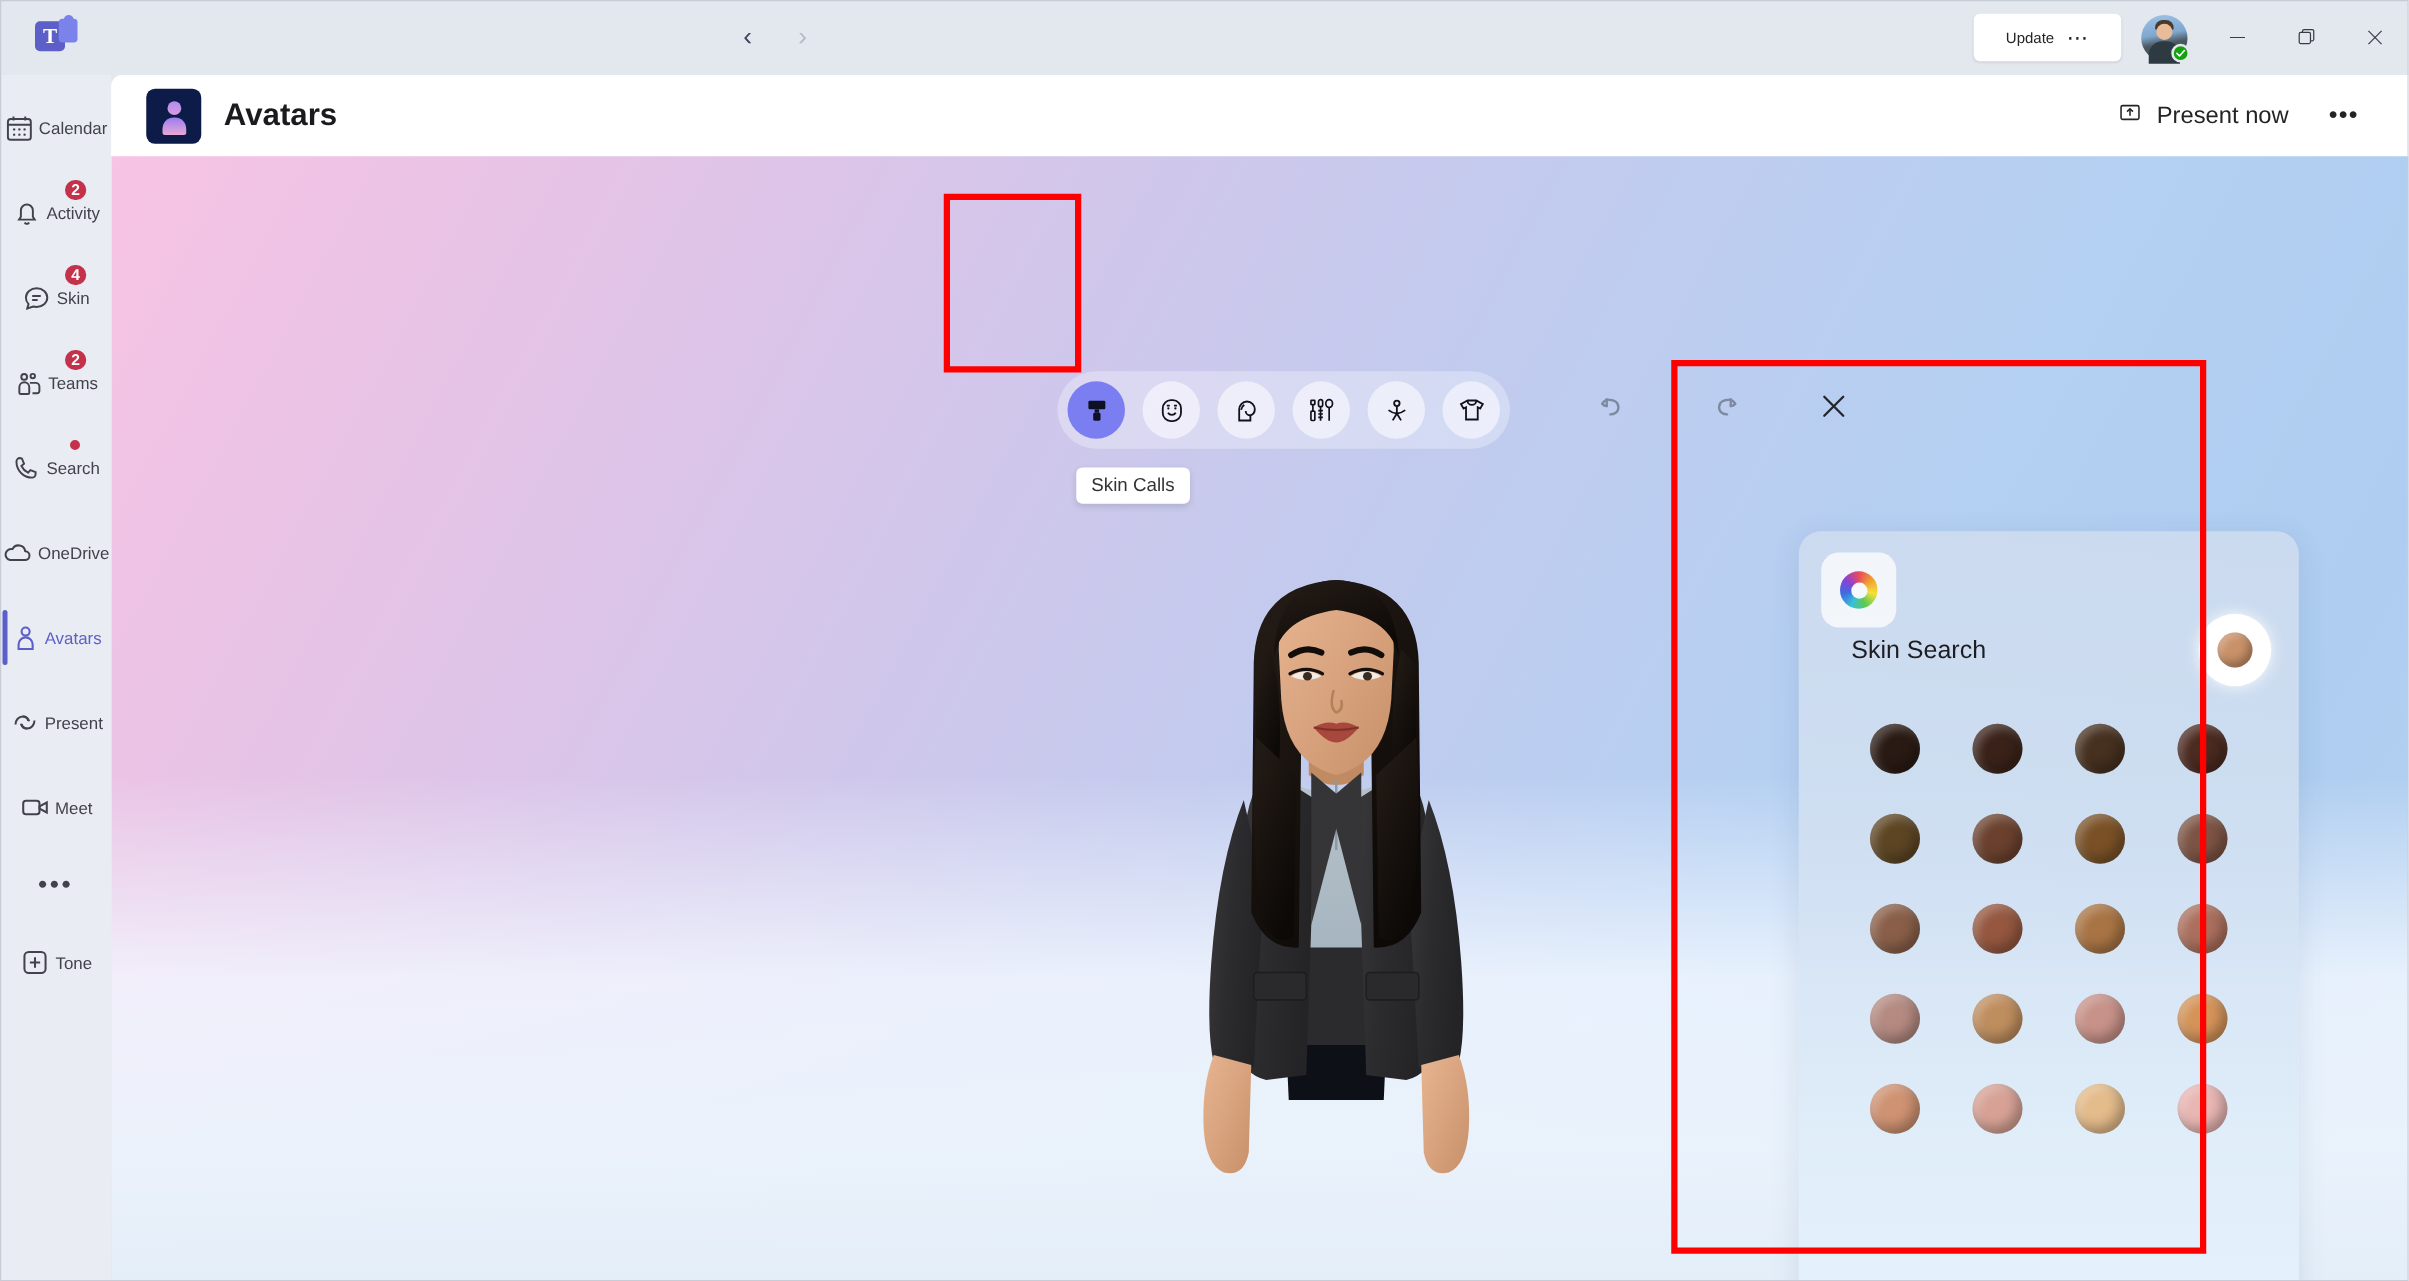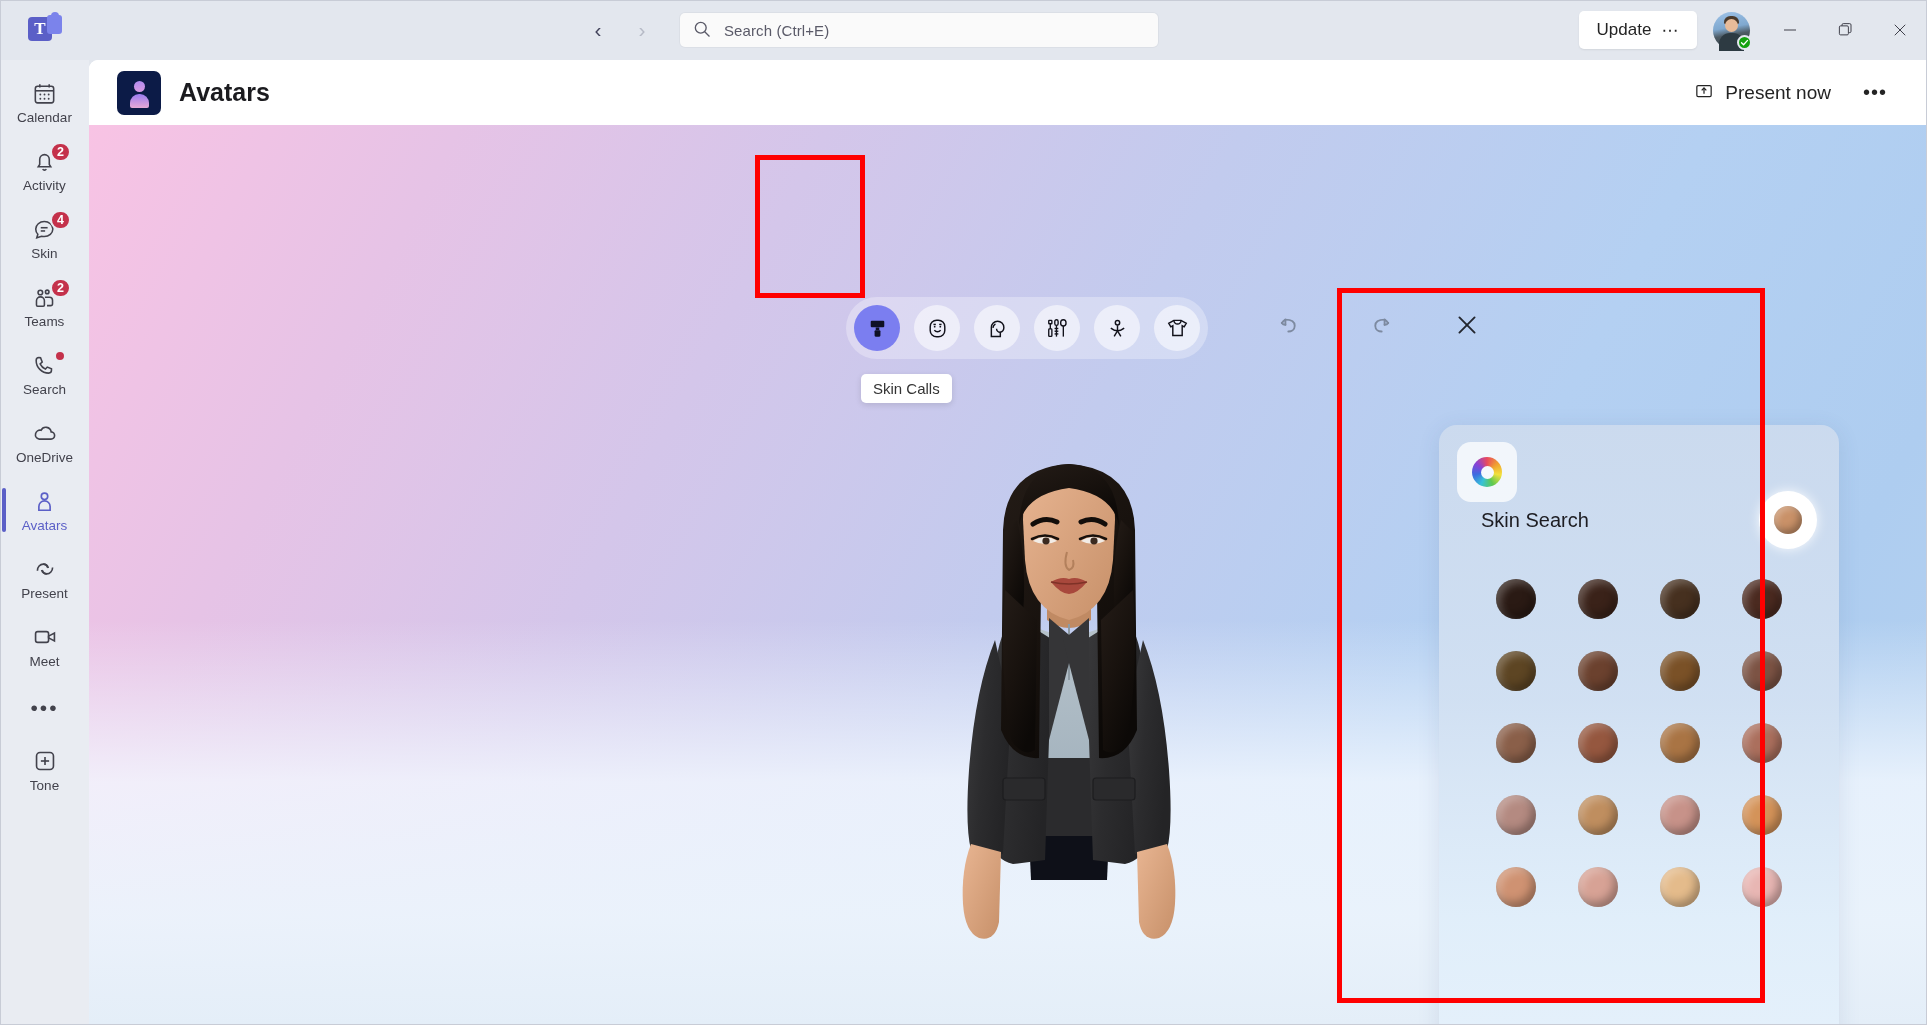--- a/index.html
+++ b/index.html
@@ -75,21 +75,21 @@
   .tb-right {
     margin-left: auto; display: flex; align-items: center; height: 60px;
   }
   .update-btn {
     height: 38px; min-width: 118px;
     background: #fff; border-radius: 5px;
     display: flex; align-items: center; justify-content: center;
     gap: 10px; padding: 0 14px; cursor: pointer;
     box-shadow: 0 1px 2px rgba(0,0,0,.08);
   }
-  .update-btn .lbl { font-size: 17px; color: #242424; }
+  .update-btn .lbl { font-size: 12px; color: #242424; }
   .update-btn .dots { font-size: 17px; color: #242424; letter-spacing: 1px; }
 
   .avatar-pic {
     position: relative; margin-left: 16px;
     width: 37px; height: 37px; border-radius: 50%;
     background: linear-gradient(170deg,#9fc3e8 0%, #7fa8cf 42%, #4d5a63 60%, #2f3a40 100%);
     overflow: visible;
   }
   .avatar-pic .head {
     position: absolute; left: 12px; top: 7px;
@@ -124,21 +124,21 @@
   
   .rail {
     position: absolute; left: 0; top: 60px;
     width: 89px; height: 965px;
     background: #e9ecf2;
     padding-top: 8px;
   }
   .rail-item {
     position: relative;
     width: 89px; height: 68px;
-    display: flex; flex-direction: column;
+    display: flex; flex-direction: row;
     align-items: center; justify-content: center;
     cursor: pointer; gap: 3px;
   }
   .rail-item .ic { height: 28px; display: flex; align-items: center; justify-content: center; color: #42424c; }
   .rail-item .lb { font-size: 13.5px; color: #42424c; }
   .rail-item.active .ic, .rail-item.active .lb { color: #5b5fc7; }
   .rail-item.active::before {
     content: ''; position: absolute; left: 2px; top: 12px;
     width: 3.5px; height: 44px; border-radius: 2px; background: #5b5fc7;
   }
@@ -342,29 +342,20 @@
         <div class="sm"></div>
         <div class="dot"></div>
       </div>
     </div>
 
     <div class="nav-arrows">
       <div class="nav-arrow">‹</div>
       <div class="nav-arrow dim">›</div>
     </div>
 
-    <div class="searchbox">
-      <span class="sicon">
-        <svg viewBox="0 0 24 24" width="20" height="20" fill="none" stroke="currentColor" stroke-width="1.6">
-          <circle cx="10.5" cy="10.5" r="6.5"></circle>
-            <line x1="15.3" y1="15.3" x2="21" y2="21"></line>
-        </svg>
-      </span>
-      <span class="stext">Search (Ctrl+E)</span>
-    </div>
 
     <div class="tb-right">
       <div class="update-btn">
         <span class="lbl">Update</span>
         <span class="dots">⋯</span>
       </div>
 
       <div class="avatar-pic">
         <div class="hair"></div>
         <div class="head"></div>

